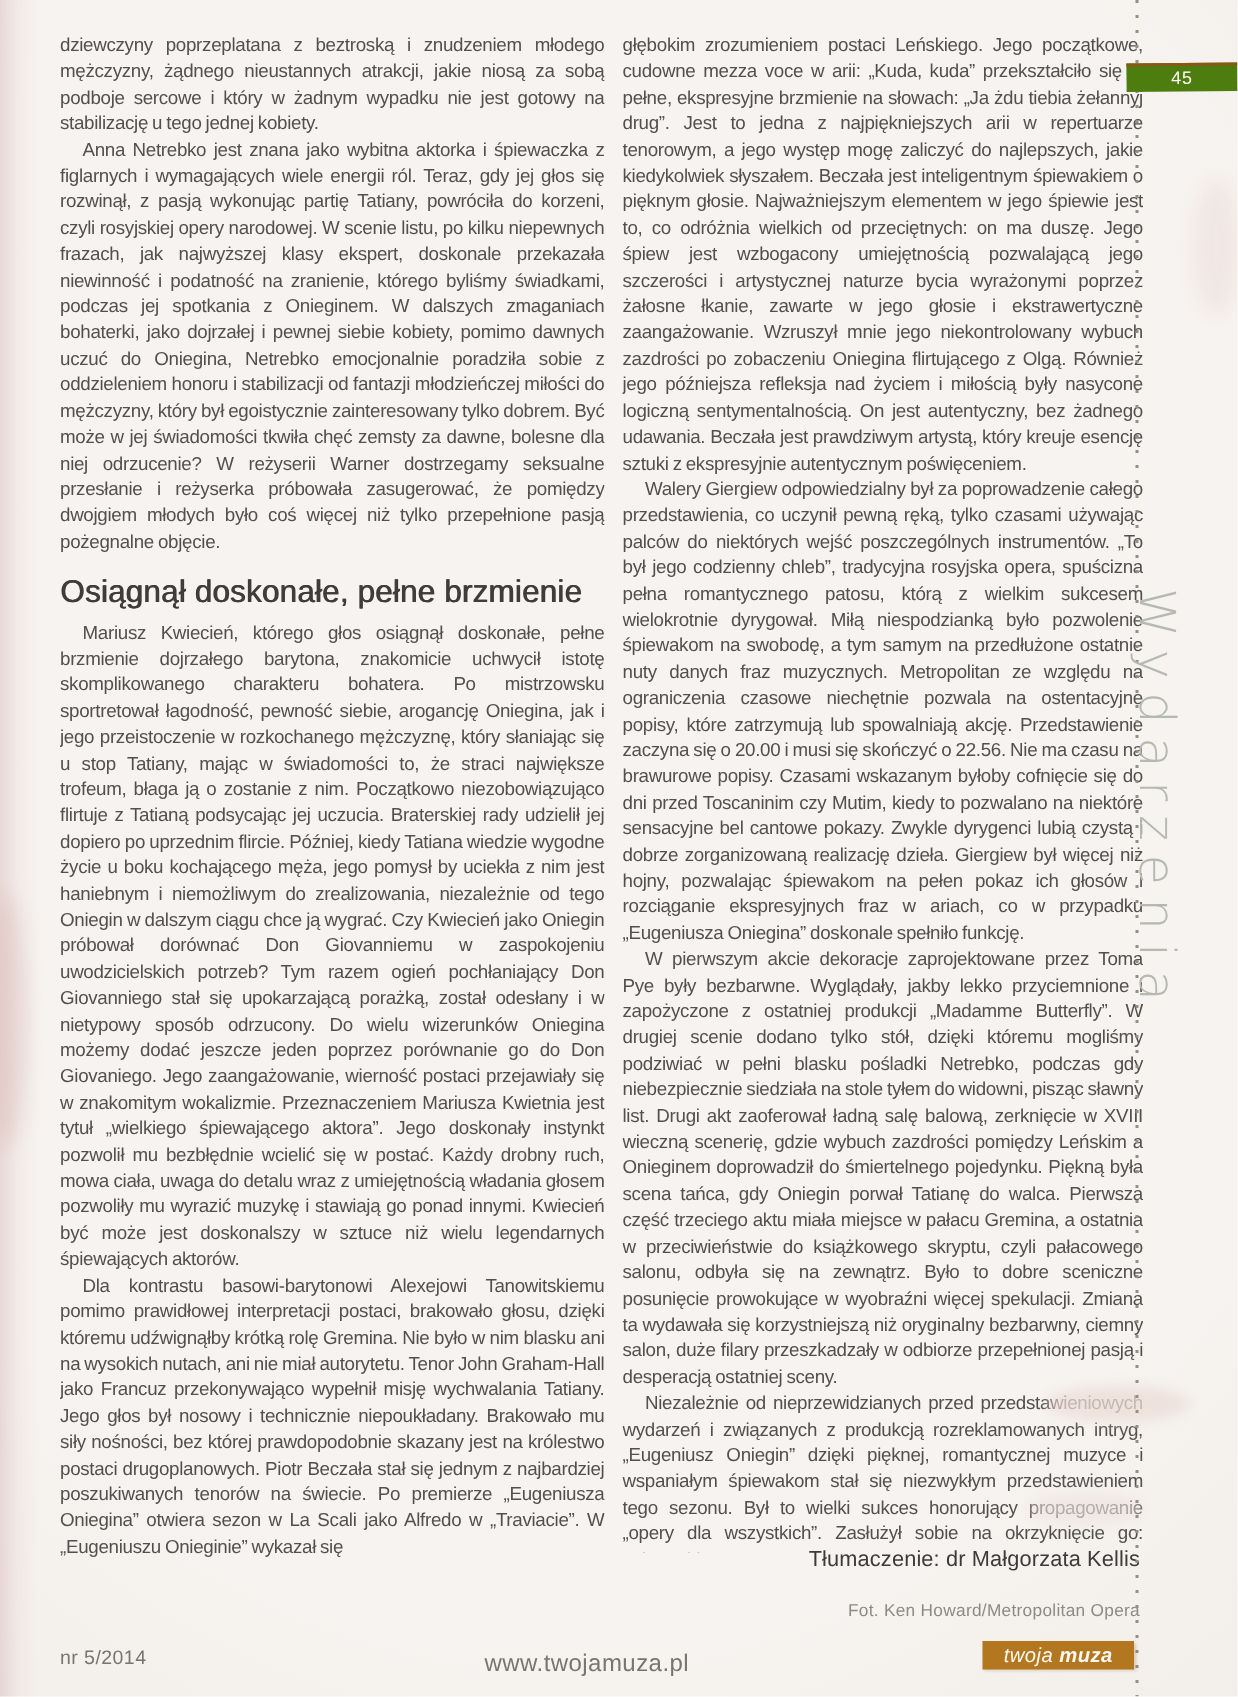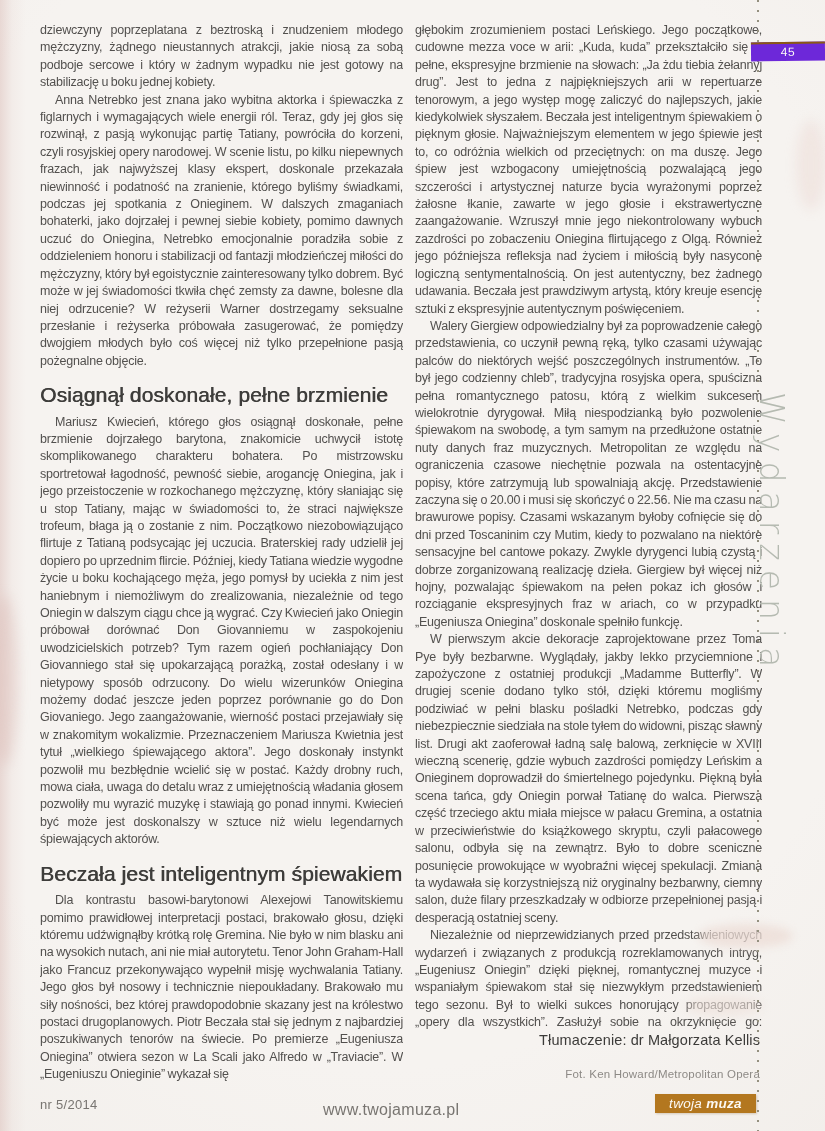--- a/index.html
+++ b/index.html
@@ -35,21 +35,21 @@
   .photo-credit{
     position:absolute;right:65px;top:1068px;width:420px;text-align:right;
     font-size:11.5px;color:#8d8a86;letter-spacing:0.2px;
   }
   .dotted-rule{
     position:absolute;left:757px;top:0;width:2px;height:1131px;z-index:1;
     background-image:repeating-linear-gradient(to bottom,#94907f 0 2px,transparent 2px 10px);
   }
   .page-badge{
     position:absolute;left:751px;top:42px;width:74px;height:17px;z-index:2;
-    background:#6d28d9;border-top:2px solid #8a5815;
+    background:#4d7c0f;border-top:2px solid #8a5815;
     transform:rotate(-0.6deg);
     color:#fdfbf7;font-size:12px;line-height:17px;text-align:center;letter-spacing:0.5px;
   }
   .vertical-label{
     position:absolute;left:752px;top:392px;z-index:1;
     writing-mode:vertical-rl;text-orientation:mixed;
     font-family:"DejaVu Sans",sans-serif;font-weight:200;
     font-size:33px;letter-spacing:9px;color:#b5bab1;
   }
   .footer-issue{position:absolute;left:40px;top:1097px;font-size:13px;color:#787571;letter-spacing:0.3px;}
@@ -64,25 +64,24 @@
   .smudge1{left:-8px;top:595px;width:26px;height:170px;background:rgba(216,178,172,0.35);}
   .smudge2{left:698px;top:924px;width:95px;height:24px;background:rgba(236,220,214,0.75);filter:blur(4px);}
   .smudge3{left:686px;top:996px;width:76px;height:20px;background:rgba(238,226,220,0.65);filter:blur(4px);}
   .smudge4{left:796px;top:120px;width:30px;height:90px;background:rgba(226,196,186,0.25);}
 </style>
 </head>
 <body>
 
 <div class="columns">
   <div class="col col-left">
-      <p>dziewczyny poprzeplatana z beztroską i znudzeniem młodego mężczyzny, żądnego nieustannych atrakcji, jakie niosą za sobą podboje sercowe i który w żadnym wypadku nie jest gotowy na stabilizację u boku jednej kobiety.</p>
+      <p>dziewczyny poprzeplatana z beztroską i znudzeniem młodego mężczyzny, żądnego nieustannych atrakcji, jakie niosą za sobą podboje sercowe i który w żadnym wypadku nie jest gotowy na stabilizację u tego jednej kobiety.</p>
       <p class="indent">Anna Netrebko jest znana jako wybitna aktorka i śpiewaczka z figlarnych i wymagających wiele energii ról. Teraz, gdy jej głos się rozwinął, z pasją wykonując partię Tatiany, powróciła do korzeni, czyli rosyjskiej opery narodowej. W scenie listu, po kilku niepewnych frazach, jak najwyższej klasy ekspert, doskonale przekazała niewinność i podatność na zranienie, którego byliśmy świadkami, podczas jej spotkania z Onieginem. W dalszych zmaganiach bohaterki, jako dojrzałej i pewnej siebie kobiety, pomimo dawnych uczuć do Oniegina, Netrebko emocjonalnie poradziła sobie z oddzieleniem honoru i stabilizacji od fantazji młodzieńczej miłości do mężczyzny, który był egoistycznie zainteresowany tylko dobrem. Być może w jej świadomości tkwiła chęć zemsty za dawne, bolesne dla niej odrzucenie? W reżyserii Warner dostrzegamy seksualne przesłanie i reżyserka próbowała zasugerować, że pomiędzy dwojgiem młodych było coś więcej niż tylko przepełnione pasją pożegnalne objęcie.</p>
       <h2>Osiągnął doskonałe, pełne brzmienie</h2>
       <p class="indent">Mariusz Kwiecień, którego głos osiągnął doskonałe, pełne brzmienie dojrzałego barytona, znakomicie uchwycił istotę skomplikowanego charakteru bohatera. Po mistrzowsku sportretował łagodność, pewność siebie, arogancję Oniegina, jak i jego przeistoczenie w rozkochanego mężczyznę, który słaniając się u stop Tatiany, mając w świadomości to, że straci największe trofeum, błaga ją o zostanie z nim. Początkowo niezobowiązująco flirtuje z Tatianą podsycając jej uczucia. Braterskiej rady udzielił jej dopiero po uprzednim flircie. Później, kiedy Tatiana wiedzie wygodne życie u boku kochającego męża, jego pomysł by uciekła z nim jest haniebnym i niemożliwym do zrealizowania, niezależnie od tego Oniegin w dalszym ciągu chce ją wygrać. Czy Kwiecień jako Oniegin próbował dorównać Don Giovanniemu w zaspokojeniu uwodzicielskich potrzeb? Tym razem ogień pochłaniający Don Giovanniego stał się upokarzającą porażką, został odesłany i w nietypowy sposób odrzucony. Do wielu wizerunków Oniegina możemy dodać jeszcze jeden poprzez porównanie go do Don Giovaniego. Jego zaangażowanie, wierność postaci przejawiały się w znakomitym wokalizmie. Przeznaczeniem Mariusza Kwietnia jest tytuł „wielkiego śpiewającego aktora”. Jego doskonały instynkt pozwolił mu bezbłędnie wcielić się w postać. Każdy drobny ruch, mowa ciała, uwaga do detalu wraz z umiejętnością władania głosem pozwoliły mu wyrazić muzykę i stawiają go ponad innymi. Kwiecień być może jest doskonalszy w sztuce niż wielu legendarnych śpiewających aktorów.</p>
-      <h2>Beczała jest inteligentnym śpiewakiem</h2>
       <p class="indent">Dla kontrastu basowi-barytonowi Alexejowi Tanowitskiemu pomimo prawidłowej interpretacji postaci, brakowało głosu, dzięki któremu udźwignąłby krótką rolę Gremina. Nie było w nim blasku ani na wysokich nutach, ani nie miał autorytetu. Tenor John Graham-Hall jako Francuz przekonywająco wypełnił misję wychwalania Tatiany. Jego głos był nosowy i technicznie niepoukładany. Brakowało mu siły nośności, bez której prawdopodobnie skazany jest na królestwo postaci drugoplanowych. Piotr Beczała stał się jednym z najbardziej poszukiwanych tenorów na świecie. Po premierze „Eugeniusza Oniegina” otwiera sezon w La Scali jako Alfredo w „Traviacie”. W „Eugeniuszu Onieginie” wykazał się</p>
     </div>
   <div class="col col-right">
       <p>głębokim zrozumieniem postaci Leńskiego. Jego początkowe, cudowne mezza voce w arii: „Kuda, kuda” przekształciło się w pełne, ekspresyjne brzmienie na słowach: „Ja żdu tiebia żełannyj drug”. Jest to jedna z najpiękniejszych arii w repertuarze tenorowym, a jego występ mogę zaliczyć do najlepszych, jakie kiedykolwiek słyszałem. Beczała jest inteligentnym śpiewakiem o pięknym głosie. Najważniejszym elementem w jego śpiewie jest to, co odróżnia wielkich od przeciętnych: on ma duszę. Jego śpiew jest wzbogacony umiejętnością pozwalającą jego szczerości i artystycznej naturze bycia wyrażonymi poprzez żałosne łkanie, zawarte w jego głosie i ekstrawertyczne zaangażowanie. Wzruszył mnie jego niekontrolowany wybuch zazdrości po zobaczeniu Oniegina flirtującego z Olgą. Również jego późniejsza refleksja nad życiem i miłością były nasycone logiczną sentymentalnością. On jest autentyczny, bez żadnego udawania. Beczała jest prawdziwym artystą, który kreuje esencję sztuki z ekspresyjnie autentycznym poświęceniem.</p>
       <p class="indent">Walery Giergiew odpowiedzialny był za poprowadzenie całego przedstawienia, co uczynił pewną ręką, tylko czasami używając palców do niektórych wejść poszczególnych instrumentów. „To był jego codzienny chleb”, tradycyjna rosyjska opera, spuścizna pełna romantycznego patosu, którą z wielkim sukcesem wielokrotnie dyrygował. Miłą niespodzianką było pozwolenie śpiewakom na swobodę, a tym samym na przedłużone ostatnie nuty danych fraz muzycznych. Metropolitan ze względu na ograniczenia czasowe niechętnie pozwala na ostentacyjne popisy, które zatrzymują lub spowalniają akcję. Przedstawienie zaczyna się o 20.00 i musi się skończyć o 22.56. Nie ma czasu na brawurowe popisy. Czasami wskazanym byłoby cofnięcie się do dni przed Toscaninim czy Mutim, kiedy to pozwalano na niektóre sensacyjne bel cantowe pokazy. Zwykle dyrygenci lubią czystą i dobrze zorganizowaną realizację dzieła. Giergiew był więcej niż hojny, pozwalając śpiewakom na pełen pokaz ich głosów i rozciąganie ekspresyjnych fraz w ariach, co w przypadku „Eugeniusza Oniegina” doskonale spełniło funkcję.</p>
       <p class="indent">W pierwszym akcie dekoracje zaprojektowane przez Toma Pye były bezbarwne. Wyglądały, jakby lekko przyciemnione i zapożyczone z ostatniej produkcji „Madamme Butterfly”. W drugiej scenie dodano tylko stół, dzięki któremu mogliśmy podziwiać w pełni blasku pośladki Netrebko, podczas gdy niebezpiecznie siedziała na stole tyłem do widowni, pisząc sławny list. Drugi akt zaoferował ładną salę balową, zerknięcie w XVIII wieczną scenerię, gdzie wybuch zazdrości pomiędzy Leńskim a Onieginem doprowadził do śmiertelnego pojedynku. Piękną była scena tańca, gdy Oniegin porwał Tatianę do walca. Pierwsza część trzeciego aktu miała miejsce w pałacu Gremina, a ostatnia w przeciwieństwie do książkowego skryptu, czyli pałacowego salonu, odbyła się na zewnątrz. Było to dobre sceniczne posunięcie prowokujące w wyobraźni więcej spekulacji. Zmiana ta wydawała się korzystniejszą niż oryginalny bezbarwny, ciemny salon, duże filary przeszkadzały w odbiorze przepełnionej pasją i desperacją ostatniej sceny.</p>
       <p class="indent">Niezależnie od nieprzewidzianych przed przedstawieniowych wydarzeń i związanych z produkcją rozreklamowanych intryg, „Eugeniusz Oniegin” dzięki pięknej, romantycznej muzyce i wspaniałym śpiewakom stał się niezwykłym przedstawieniem tego sezonu. Był to wielki sukces honorujący propagowanie „opery dla wszystkich”. Zasłużył sobie na okrzyknięcie go: „Niezwykłą Nocą w Operze”.<span class="endmark"></span></p>
     </div>
 </div>
 

